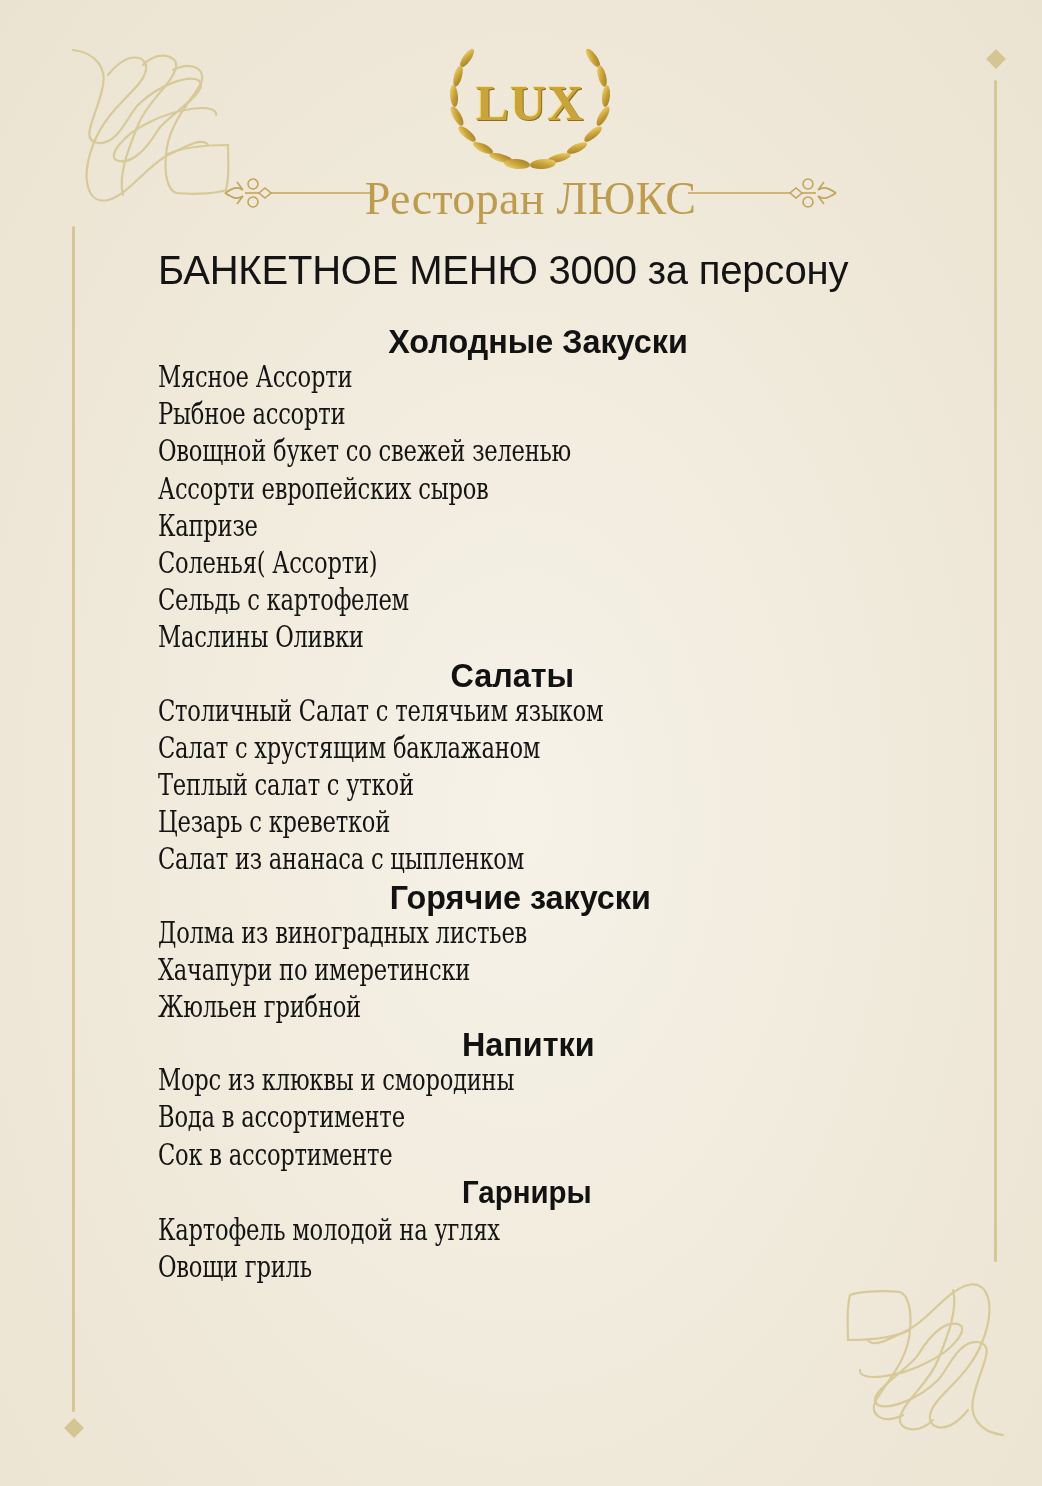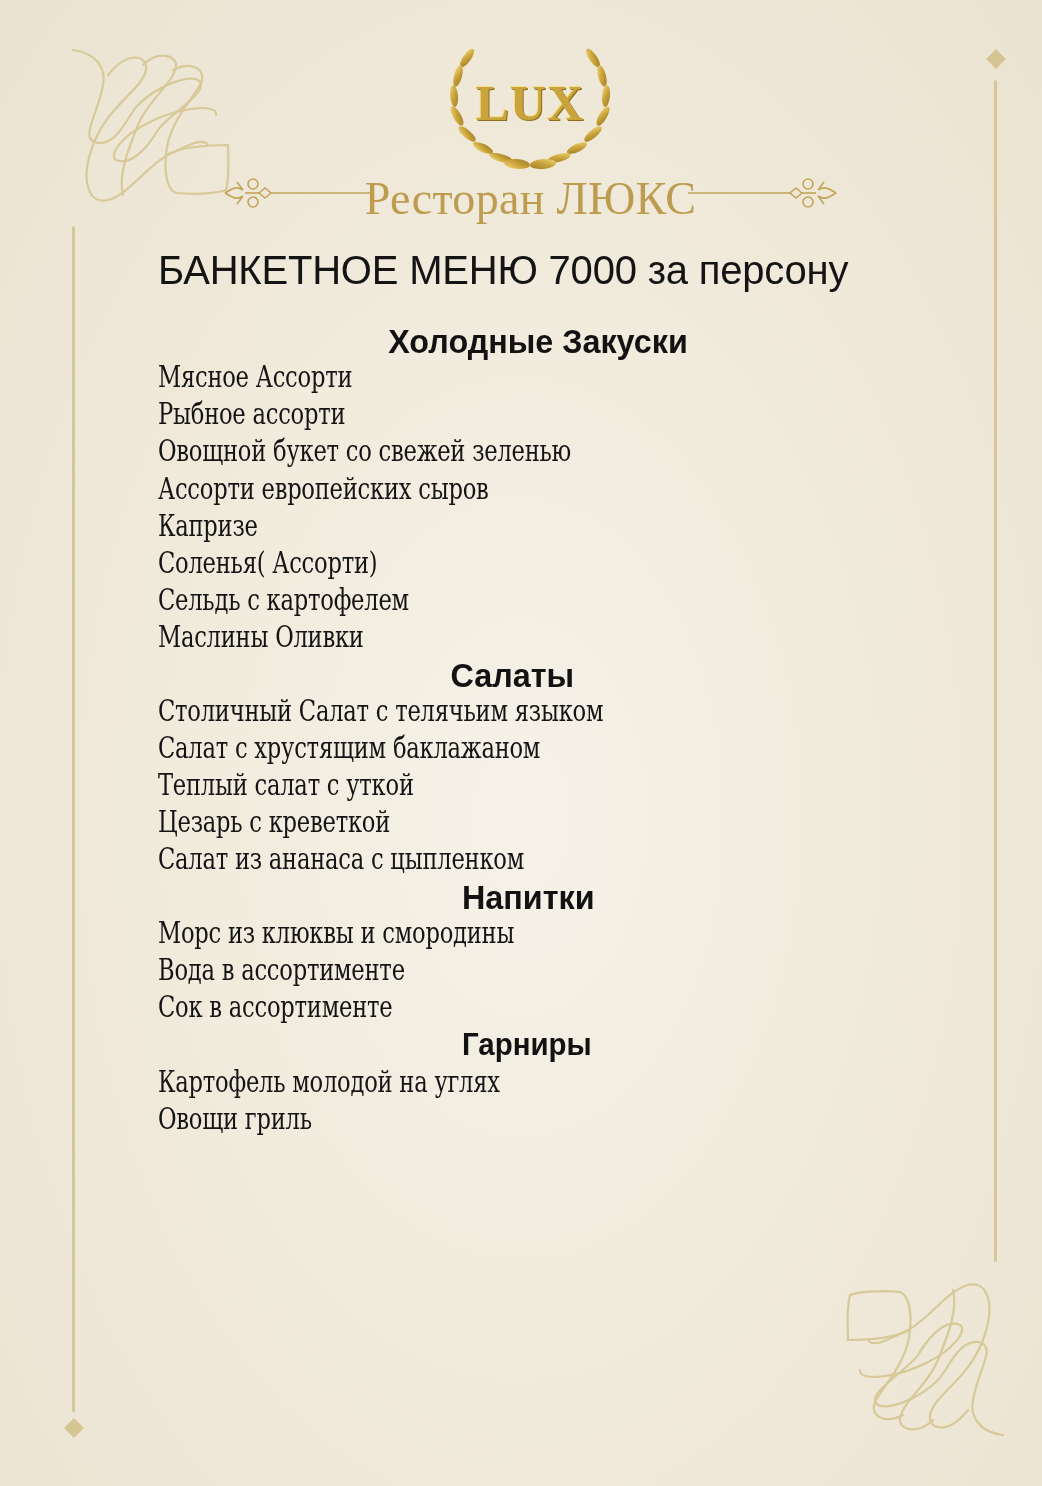--- a/index.html
+++ b/index.html
@@ -191,21 +191,21 @@
         <path d="M2,25 C10,20 14,18 20,22 M20,22 L14,14 M20,28 L14,36 M2,25 C10,30 14,32 20,28"></path>
         <circle cx="30" cy="16" r="5"></circle>
         <circle cx="30" cy="34" r="5"></circle>
         <path d="M22,25 L36,25"></path>
         <path d="M36,25 L42,20 L48,25 L42,30 Z"></path>
         <path d="M48,25 L150,25"></path>
       </g>
     </svg>
   </div>
 
-  <div class="title">БАНКЕТНОЕ МЕНЮ 7000 за персону</div>
+  <div class="title">БАНКЕТНОЕ МЕНЮ 3000 за персону</div>
 
   <div class="menu">
 
     <div class="sec">
       <div class="section-heading">Холодные Закуски</div>
       <div class="item">Мясное Ассорти</div>
       <div class="item">Рыбное ассорти</div>
       <div class="item">Овощной букет со свежей зеленью</div>
       <div class="item">Ассорти европейских сыров</div>
       <div class="item">Капризе</div>
@@ -216,20 +216,26 @@
 
     <div class="sec">
       <div class="section-heading" style="text-align:left; padding-left:288px; width:auto;">Салаты</div>
       <div class="item">Столичный Салат с телячьим языком</div>
       <div class="item">Салат с хрустящим баклажаном</div>
       <div class="item">Теплый салат с уткой</div>
       <div class="item">Цезарь с креветкой</div>
       <div class="item">Салат из ананаса с цыпленком</div>
     </div>
 
+    <div class="sec">
+      <div class="section-heading" style="text-align:left; padding-left:224px; width:auto;">Горячие закуски</div>
+      <div class="item">Долма из виноградных листьев</div>
+      <div class="item">Хачапури по имеретински</div>
+      <div class="item">Жюльен грибной</div>
+    </div>
 
 
     <div class="sec">
       <div class="section-heading" style="text-align:left; padding-left:300px; width:auto;">Напитки</div>
       <div class="item">Морс из клюквы и смородины</div>
       <div class="item">Вода в ассортименте</div>
       <div class="item">Сок в ассортименте</div>
     </div>
 
     <div class="sec">

